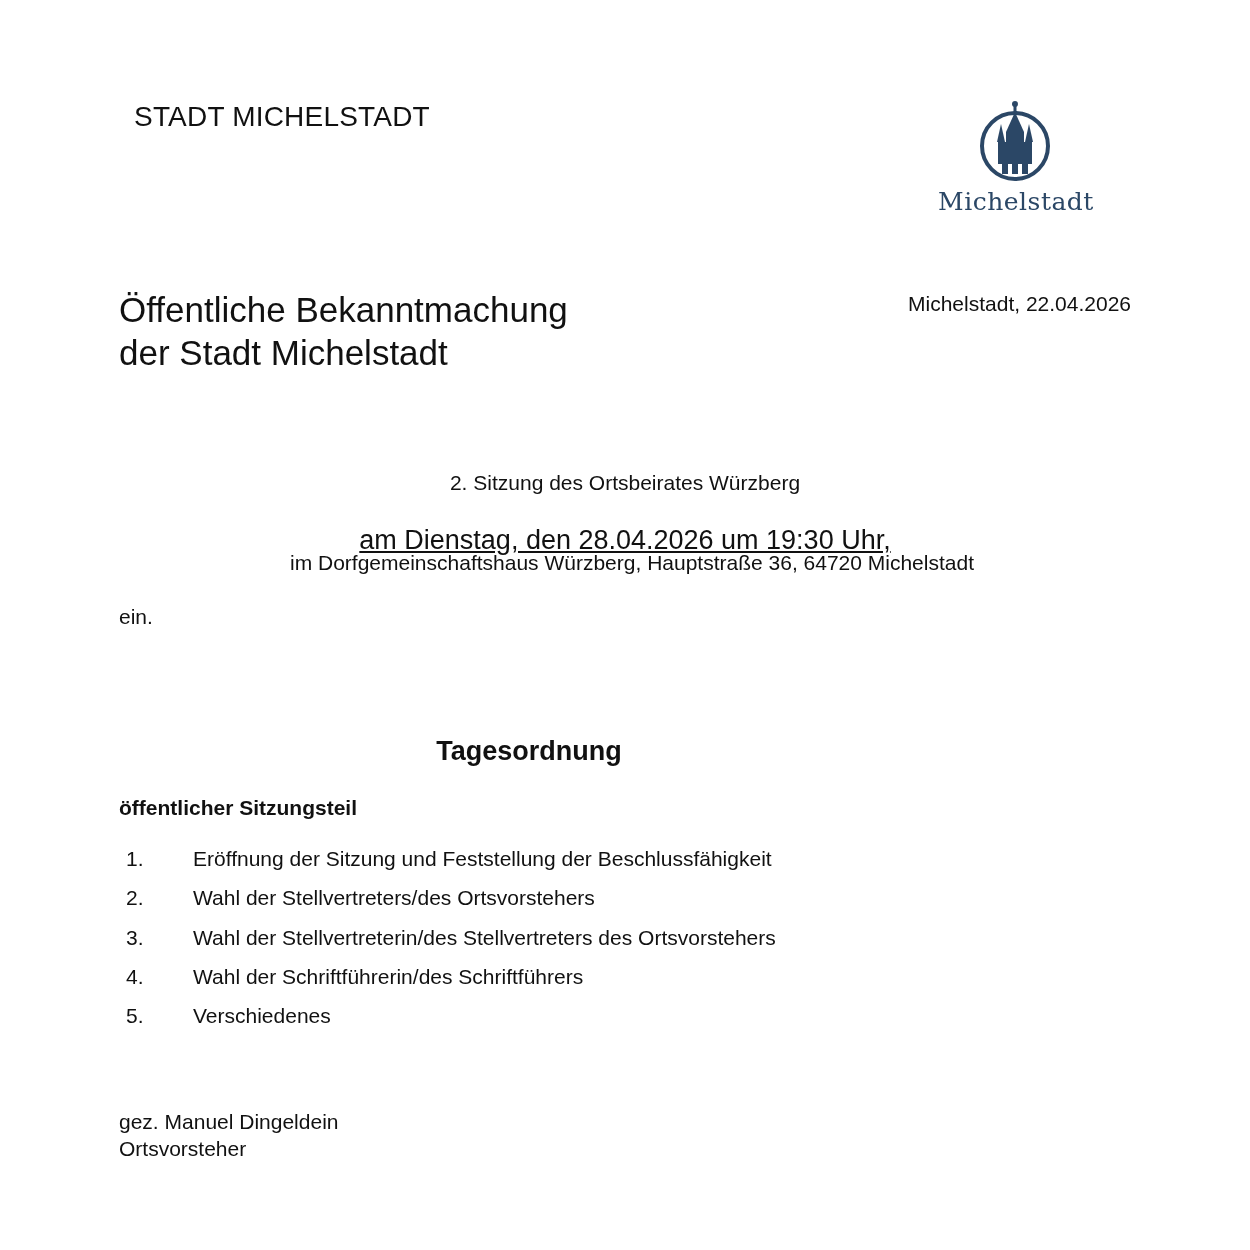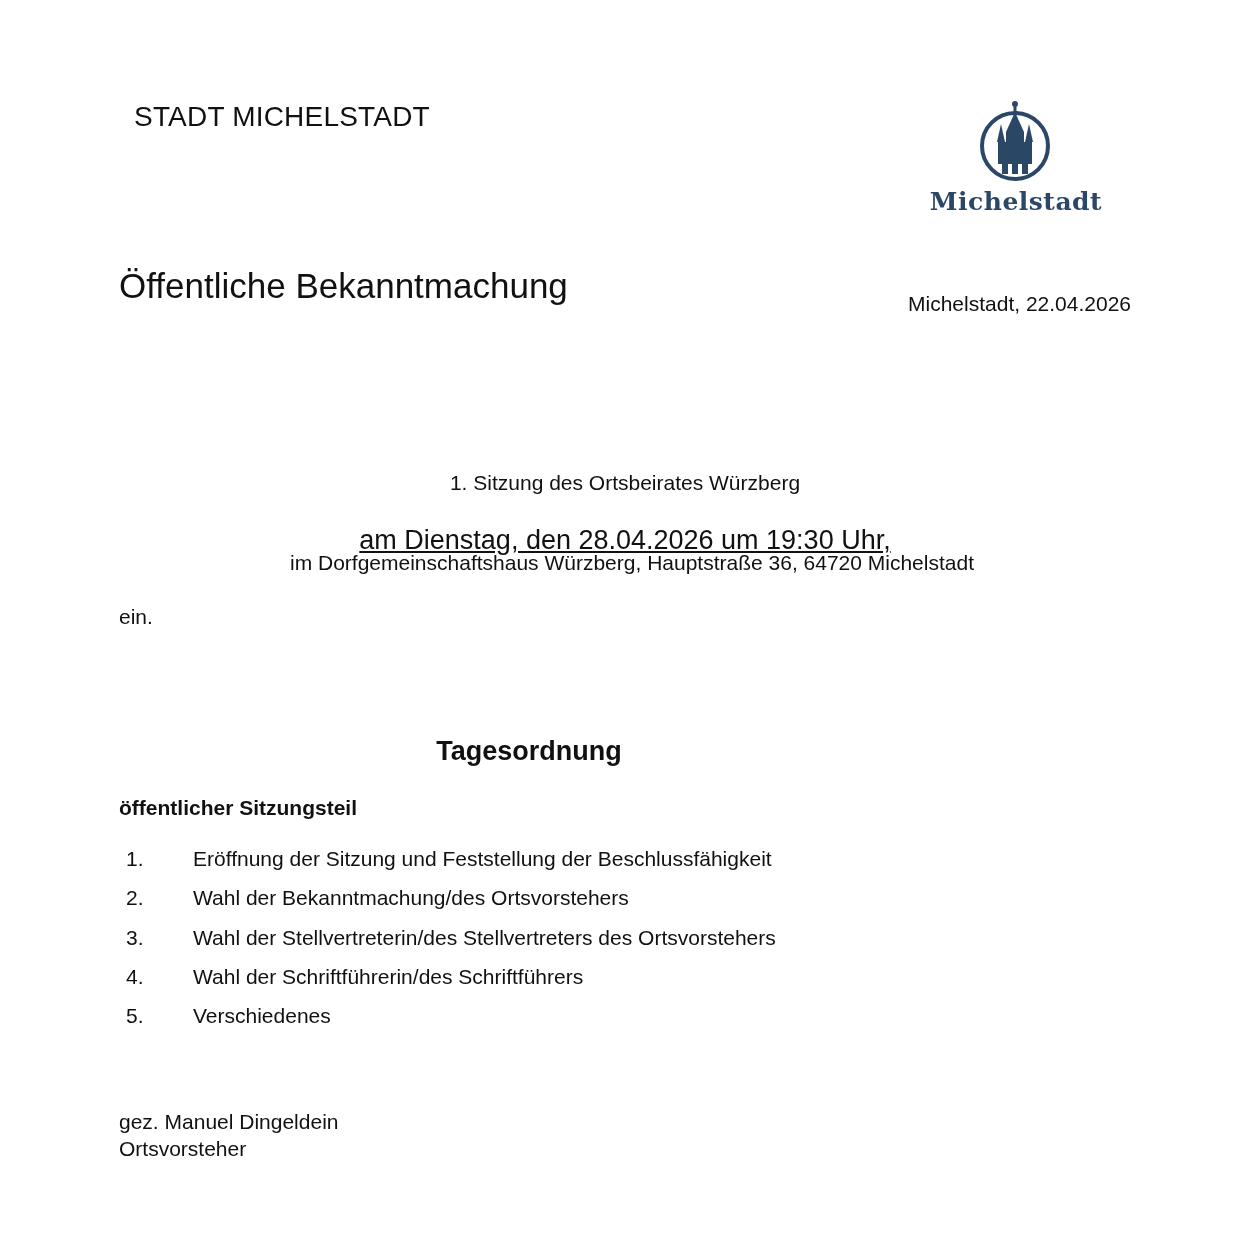--- a/index.html
+++ b/index.html
@@ -1,22 +1,22 @@
 <!DOCTYPE html>
 <html><head>
 <meta charset="utf-8">
 <style>
   html, body { margin:0; padding:0; background:#ffffff; }
   body { width:1250px; height:1250px; position:relative; overflow:hidden;
          font-family:"Liberation Sans", sans-serif; color:#111; }
   .abs { position:absolute; white-space:nowrap; }
   #city-header { left:134px; top:101px; font-size:28px; letter-spacing:0.2px; }
-  #logo { left:926px; top:98px; width:180px; height:120px;font-weight:bold; }
+  #logo { left:926px; top:98px; width:180px; height:120px; }
   #date-line { right:119px; top:252px; font-size:21px;margin-top:40px; }
-  #title { left:119px; top:264px; font-size:35px; line-height:43px; }
+  #title { left:119px; top:288px; font-size:35px; line-height:43px; }
   #session { left:0; width:1250px; top:471px; text-align:center; font-size:21px; }
   #when { left:0; width:1250px; top:525px; text-align:center; font-size:27px; text-decoration:underline; }
   #where { left:0; width:1250px; top:551px; text-align:center; font-size:21px;padding-left:7px; }
   #ein { left:119px; top:605px; font-size:21px; }
   #agenda-heading { left:0; width:1058px; top:736px; text-align:center; font-size:27px; font-weight:bold; }
   #section { left:119px; top:796px; font-size:21px; font-weight:bold; }
   .item { left:126px; font-size:21px; }
   .item .num { display:inline-block; width:67px; }
   #sig1 { left:119px; top:1110px; font-size:21px;text-align:right; }
   #sig2 { left:119px; top:1137px; font-size:21px; }
@@ -42,35 +42,36 @@
       <rect x="96" y="66" width="6" height="10" stroke="none"></rect>
     </g>
     <text x="90" y="112" text-anchor="middle" font-family="'DejaVu Serif', serif" font-size="25" fill="#2b4766" letter-spacing="0.5">Michelstadt</text>
   </svg>
 </div>
 
 <div id="date-line" class="abs">Michelstadt, 22.04.2026</div>
 
 <div id="title" class="abs">
   <div>Öffentliche Bekanntmachung</div>
+  <div>der Stadt Michelstadt</div>
 </div>
 
-<div id="session" class="abs">1. Sitzung des Ortsbeirates Würzberg</div>
+<div id="session" class="abs">2. Sitzung des Ortsbeirates Würzberg</div>
 <div id="when" class="abs">am Dienstag, den 28.04.2026 um 19:30 Uhr,</div>
 <div id="where" class="abs">im Dorfgemeinschaftshaus Würzberg, Hauptstraße 36, 64720 Michelstadt</div>
 <div id="ein" class="abs">ein.</div>
 
 <div id="agenda-heading" class="abs">Tagesordnung</div>
 <div id="section" class="abs">öffentlicher Sitzungsteil</div>
 
 <div class="abs item" style="top:847px">
   <span class="num">1.</span><span>Eröffnung der Sitzung und Feststellung der Beschlussfähigkeit</span>
 </div>
 <div class="abs item" style="top:886px">
-  <span class="num">2.</span><span>Wahl der Bekanntmachung/des Ortsvorstehers</span>
+  <span class="num">2.</span><span>Wahl der Stellvertreters/des Ortsvorstehers</span>
 </div>
 <div class="abs item" style="top:926px">
   <span class="num">3.</span><span>Wahl der Stellvertreterin/des Stellvertreters des Ortsvorstehers</span>
 </div>
 <div class="abs item" style="top:965px">
   <span class="num">4.</span><span>Wahl der Schriftführerin/des Schriftführers</span>
 </div>
 <div class="abs item" style="top:1004px">
   <span class="num">5.</span><span>Verschiedenes</span>
 </div>

